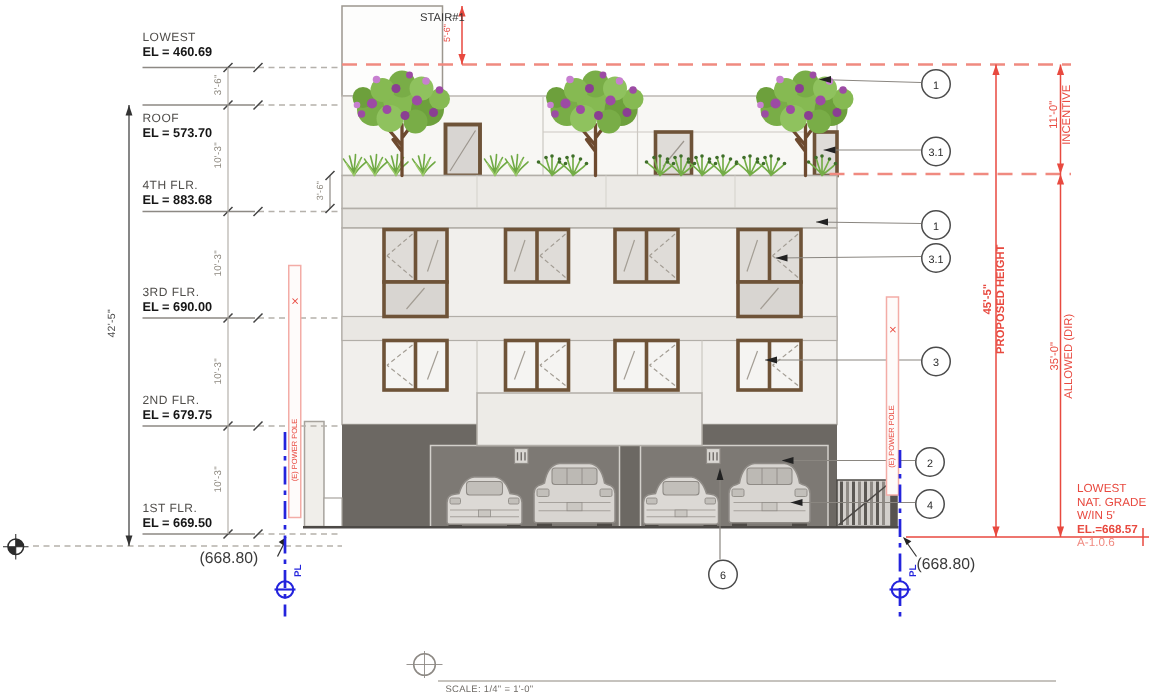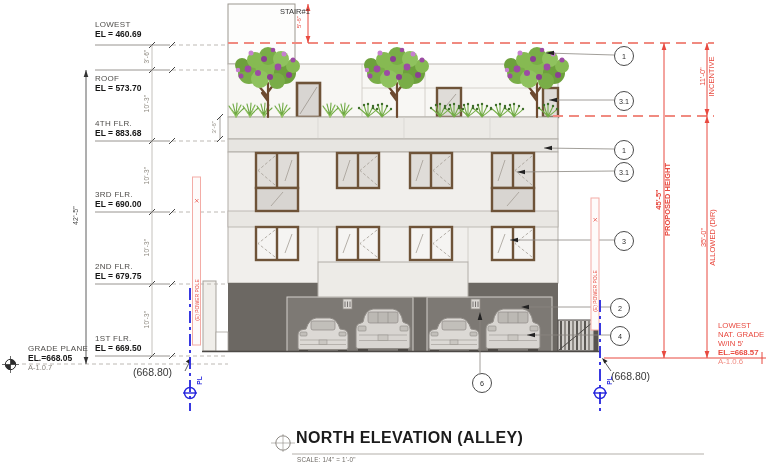--- a/index.html
+++ b/index.html
@@ -322,25 +322,20 @@
   <div class="lvl-el">EL = 690.00</div>
 </div>
 <div class="t" style="left:95px;top:262px;">
   <div class="lvl-name">2ND FLR.</div>
   <div class="lvl-el">EL = 679.75</div>
 </div>
 <div class="t" style="left:95px;top:334px;">
   <div class="lvl-name">1ST FLR.</div>
   <div class="lvl-el">EL = 669.50</div>
 </div>
-<div class="t" style="left:28px;top:344px;">
-  <div class="lvl-name">GRADE PLANE</div>
-  <div class="lvl-el">EL.=668.05</div>
-  <div class="ref">A-1.0.7</div>
-</div>
 
 <div class="vt dimtxt" style="left:45px;top:212px;width:60px;font-size:7px;color:#4c4c4c;">42'-5"</div>
 <div class="vt dimtxt" style="left:116px;top:53px;width:60px;">3'-6"</div>
 <div class="vt dimtxt" style="left:116px;top:100px;width:60px;">10'-3"</div>
 <div class="vt dimtxt" style="left:116px;top:172px;width:60px;">10'-3"</div>
 <div class="vt dimtxt" style="left:116px;top:244px;width:60px;">10'-3"</div>
 <div class="vt dimtxt" style="left:116px;top:316px;width:60px;">10'-3"</div>
 <div class="vt dimtxt" style="left:184px;top:124px;width:60px;font-size:6px;">3'-6"</div>
 
 <div class="t" style="left:232px;top:7px;font-size:7.5px;color:#333;padding-left:48px;">STAIR#1</div>
@@ -378,16 +373,15 @@
 
 <div class="co" style="left:614px;top:46px;">1</div>
 <div class="co" style="left:614px;top:91px;">3.1</div>
 <div class="co" style="left:614px;top:140px;">1</div>
 <div class="co" style="left:614px;top:162px;">3.1</div>
 <div class="co" style="left:614px;top:231px;">3</div>
 <div class="co" style="left:610px;top:298px;">2</div>
 <div class="co" style="left:610px;top:326px;">4</div>
 <div class="co" style="left:472px;top:373px;">6</div>
 
-<div class="t title" style="left:296px;top:429px;">NORTH ELEVATION (ALLEY)</div>
 <div class="t scale" style="left:297px;top:456px;">SCALE: 1/4" = 1'-0"</div>
 
 </div>
 
 </body></html>

